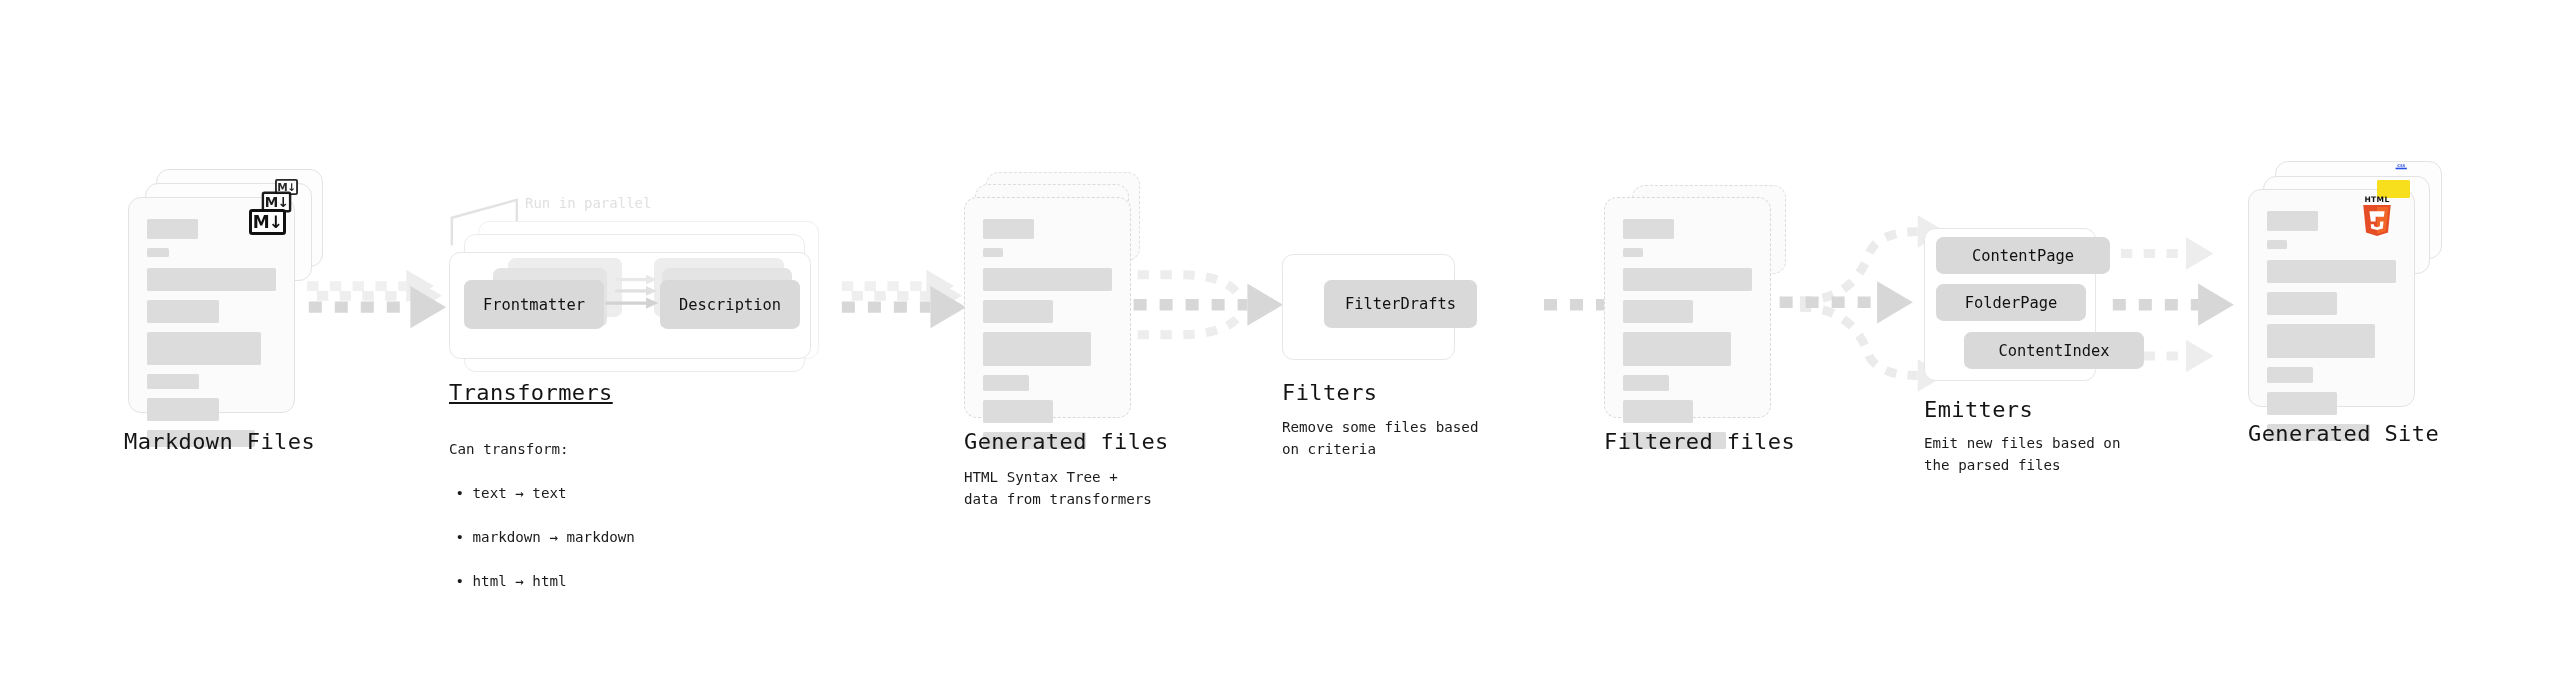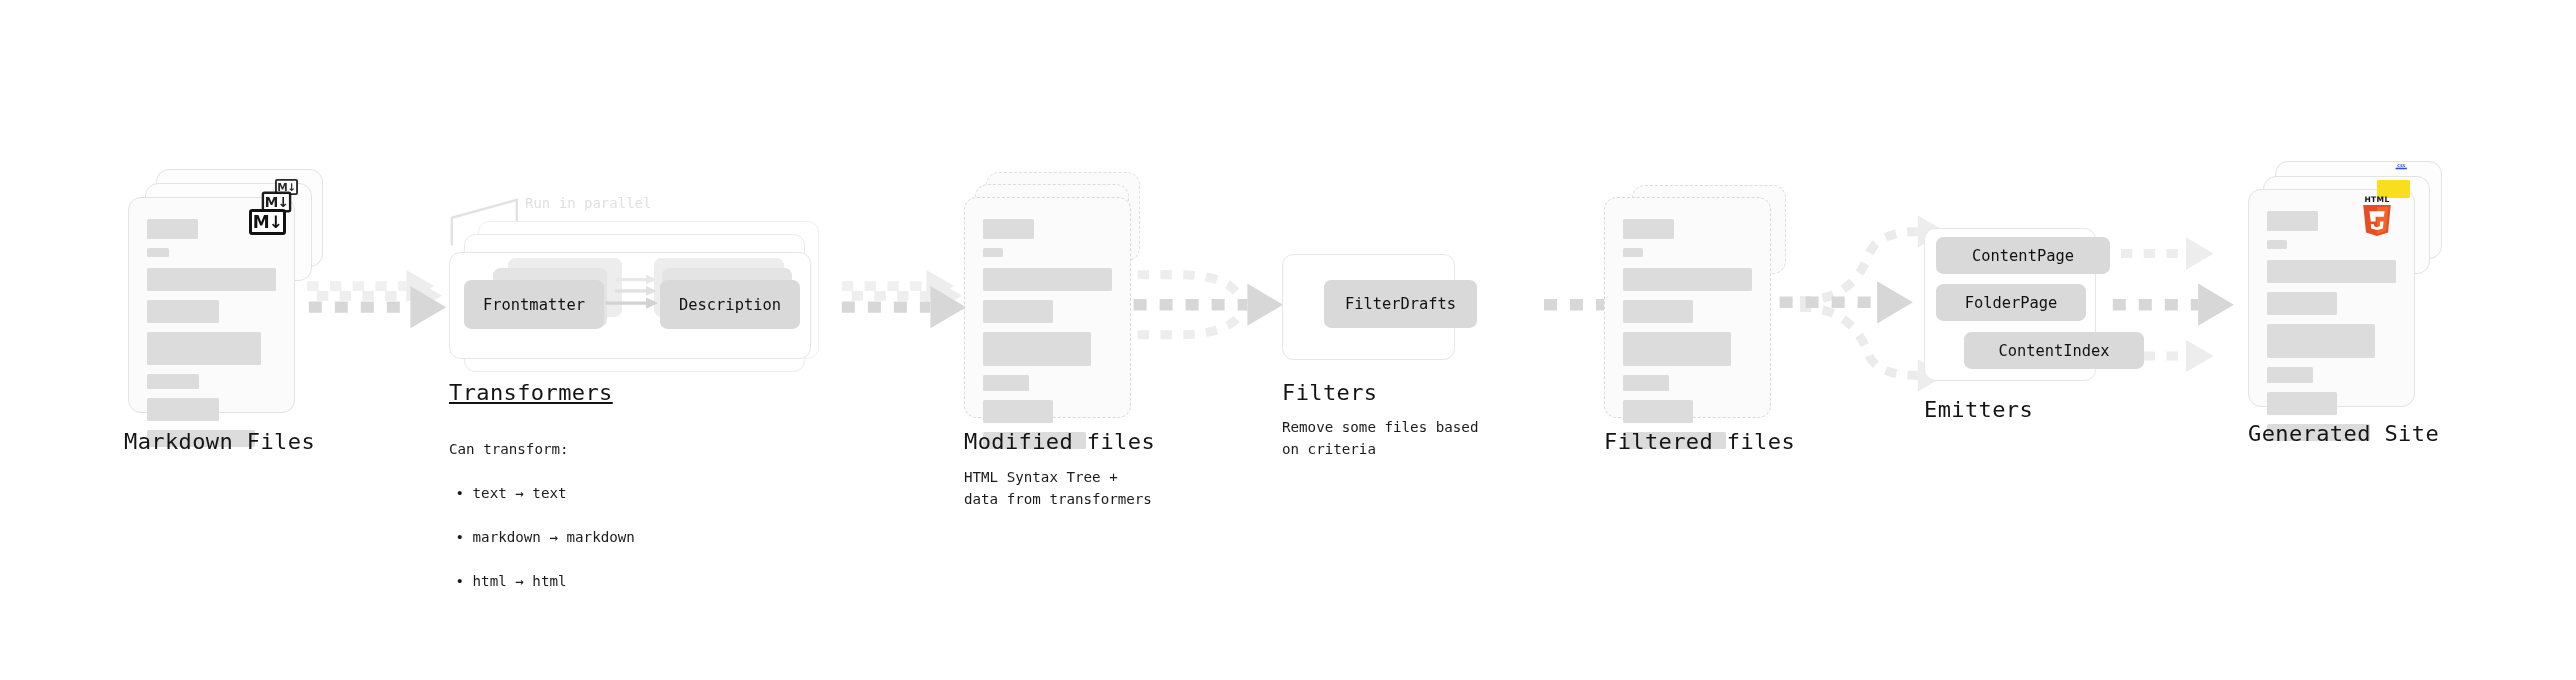--- a/index.html
+++ b/index.html
@@ -202,21 +202,21 @@
         <div class="bar" style="width:19.5px;height:9px;margin-bottom:11.4px;"></div>
         <div class="bar" style="width:100%;height:23.6px;"></div>
         <div class="bar" style="width:54%;height:23px;"></div>
         <div class="bar" style="width:84%;height:34px;"></div>
         <div class="bar" style="width:36%;height:15.4px;"></div>
         <div class="bar" style="width:54%;height:23px;"></div>
         <div class="bar" style="width:80%;height:17px;"></div>
       </div>
     </div>
   </div>
-  <div class="stage-title" style="left:964px; top:429px;">Modified files</div>
+  <div class="stage-title" style="left:964px; top:429px;">Generated files</div>
   <div class="stage-desc" style="left:964px; top:466px;">HTML Syntax Tree +
 data from transformers</div>
 
   <div>
     <div class="procbox" style="left:1282px; top:254px; width:173px; height:106px;"></div>
     <div class="chip" style="left:1323px; top:280px; width:153px; height:48px; left:1324px;">FilterDrafts</div>
   </div>
   <div class="stage-title" style="left:1282px; top:380px;">Filters</div>
   <div class="stage-desc" style="left:1282px; top:416px;">Remove some files based
 on criteria</div>
@@ -238,20 +238,22 @@
   </div>
   <div class="stage-title" style="left:1604px; top:429px;">Filtered files</div>
 
   <div>
     <div class="procbox" style="left:1924px; top:228px; width:172px; height:153px;"></div>
     <div class="chip" style="left:1936px; top:237px; width:174px; height:37px;">ContentPage</div>
     <div class="chip" style="left:1936px; top:284px; width:150px; height:37px;">FolderPage</div>
     <div class="chip" style="left:1936px; top:332px; width:180px; height:37px;margin-left:28px;">ContentIndex</div>
   </div>
   <div class="stage-title" style="left:1924px; top:397px;">Emitters</div>
+  <div class="stage-desc" style="left:1924px; top:432px;">Emit new files based on
+the parsed files</div>
 
   <div class="card-stack">
     <div class="doc back" style="left:2275px; top:161px; width:167px; height:98px;"></div>
     <div class="doc back" style="left:2263px; top:176px; width:167px; height:98px;"></div>
     <div class="doc" style="left:2248px; top:189px; width:167px; height:218px;">
       <div class="doc-body">
         <div class="bar" style="width:51px;height:19.5px;"></div>
         <div class="bar" style="width:19.5px;height:9px;margin-bottom:11.4px;"></div>
         <div class="bar" style="width:100%;height:23.6px;"></div>
         <div class="bar" style="width:54%;height:23px;"></div>

